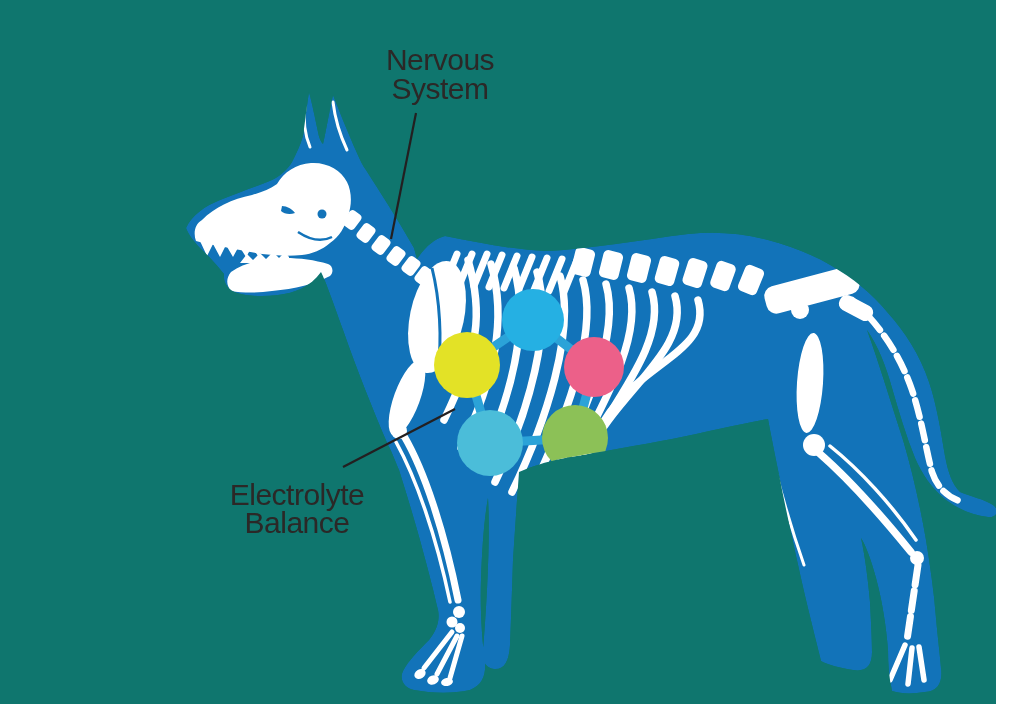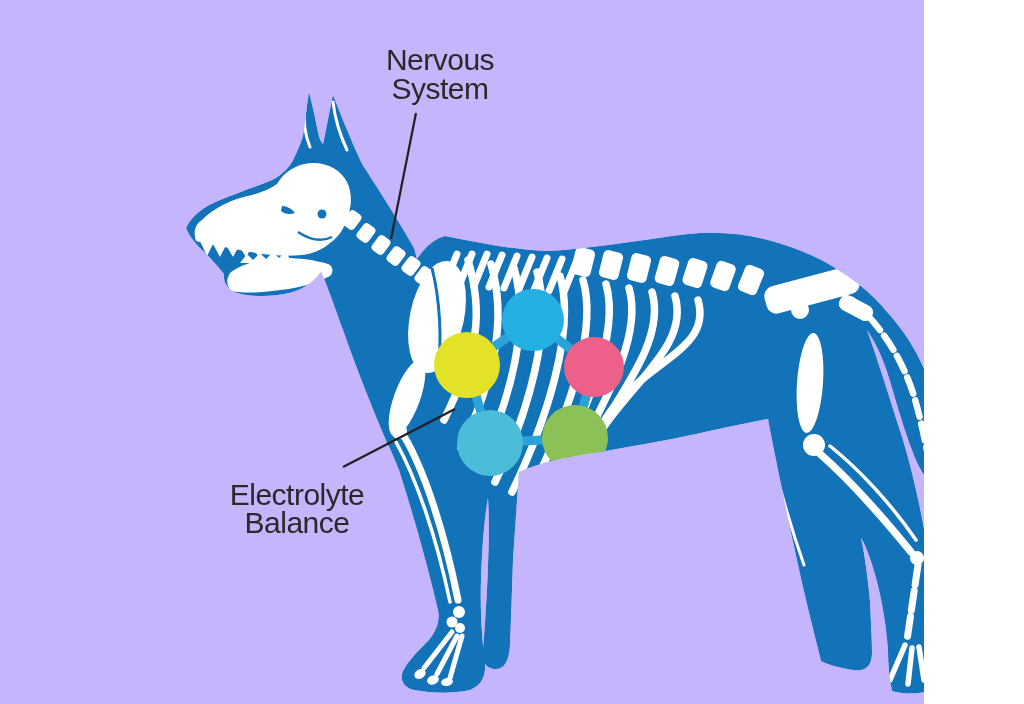--- a/index.html
+++ b/index.html
@@ -1,17 +1,17 @@
 <!DOCTYPE html>
 <html><head>
 <meta charset="utf-8">
 <style>
   html,body{margin:0;padding:0;}
   body{background:#ffffff;font-family:"Liberation Sans",sans-serif;}
-  .stage{position:relative;width:924px;height:704px;background:#c4b5fd;overflow:hidden;}
+  .stage{position:relative;width:996px;height:704px;background:#0f766e;overflow:hidden;}
   .stage svg{position:absolute;inset:0;display:block;}
   text.anno{font-family:"Liberation Sans",sans-serif;font-size:30px;letter-spacing:-0.5px;}
 </style>
 </head>
 <body>
 
 <div class="stage">
 <svg width="1024" height="704" viewBox="0 0 1024 704">
   <defs>
     <clipPath id="bodyClip">

